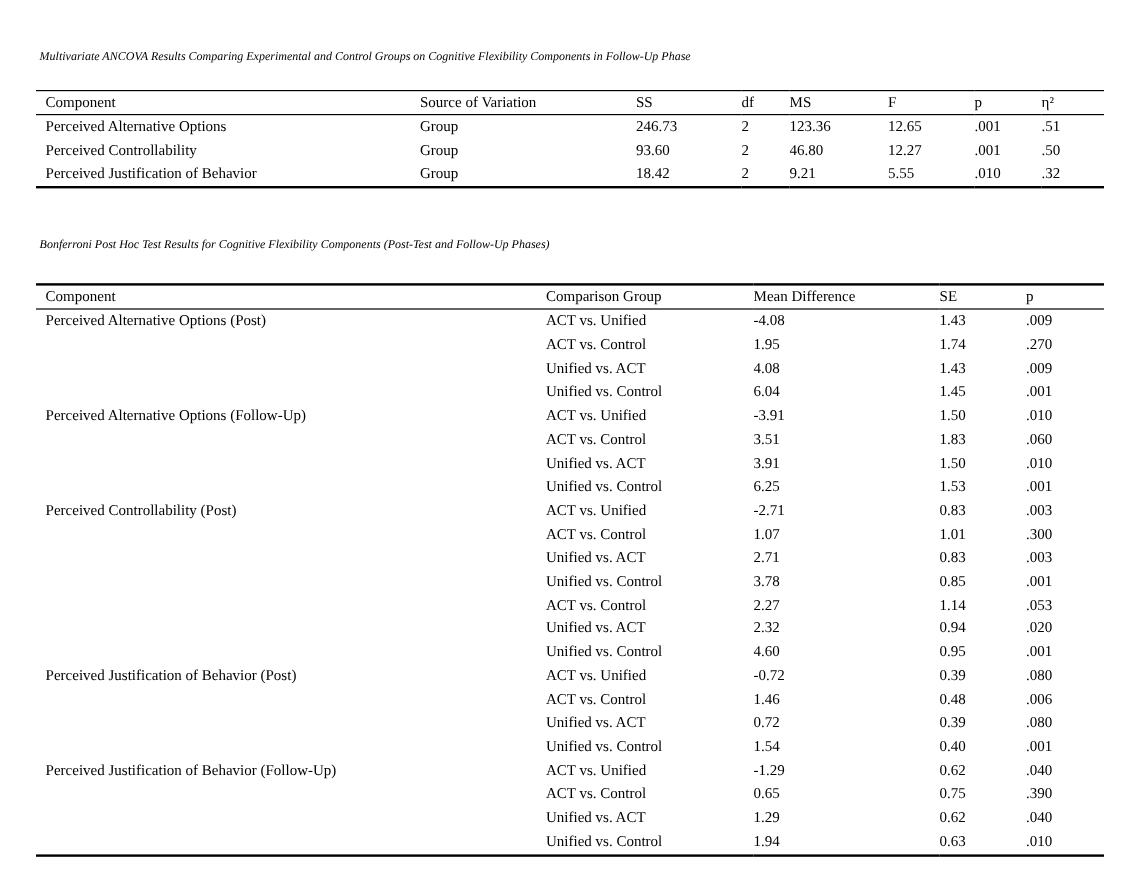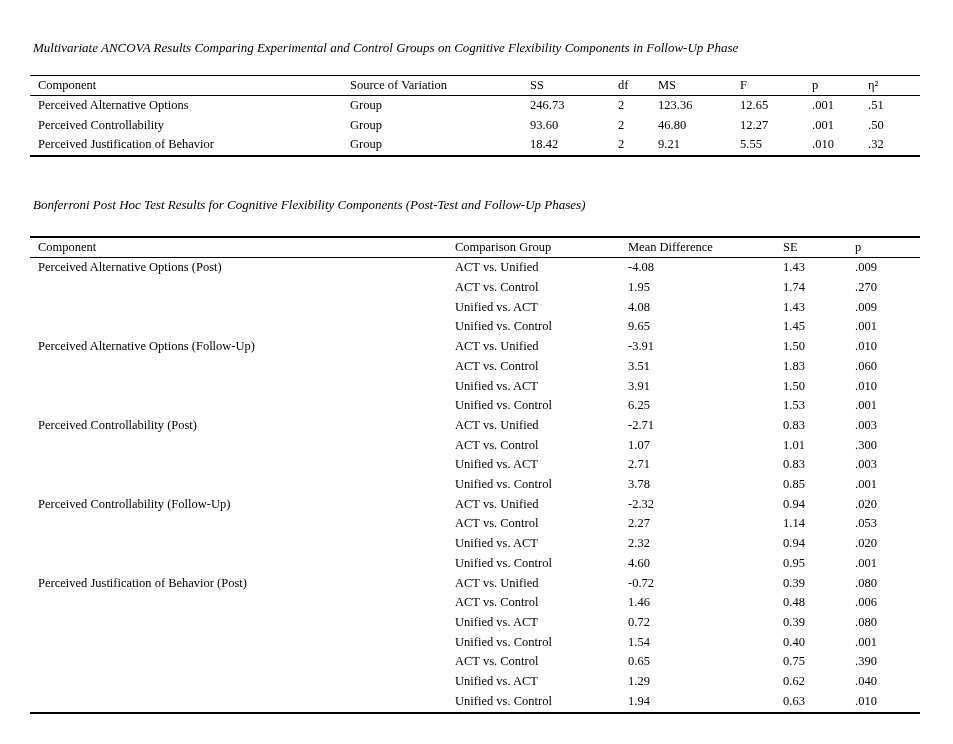--- a/index.html
+++ b/index.html
@@ -11,21 +11,21 @@
   }
   .page {
     position: relative;
     width: 953px;
     height: 744px;
     background: #ffffff;
     overflow: hidden;
   }
   .table-title {
     font-style: italic;
-    font-size: 13px;
+    font-size: 10px;
     line-height: 16px;
     margin: 0;
     padding-left: 33px;
     white-space: nowrap;
   }
   .title-1 { padding-top: 40px; }
   .title-2 { padding-top: 40px; }
   table {
     border-collapse: collapse;
     table-layout: fixed;
@@ -157,21 +157,21 @@
         <tr>
           <td></td>
           <td>Unified vs. ACT</td>
           <td>4.08</td>
           <td>1.43</td>
           <td>.009</td>
         </tr>
         <tr>
           <td></td>
           <td>Unified vs. Control</td>
-          <td>9.65</td>
+          <td>6.04</td>
           <td>1.45</td>
           <td>.001</td>
         </tr>
         <tr>
           <td>Perceived Alternative Options (Follow-Up)</td>
           <td>ACT vs. Unified</td>
           <td>-3.91</td>
           <td>1.50</td>
           <td>.010</td>
         </tr>
@@ -218,27 +218,20 @@
           <td>.003</td>
         </tr>
         <tr>
           <td></td>
           <td>Unified vs. Control</td>
           <td>3.78</td>
           <td>0.85</td>
           <td>.001</td>
         </tr>
         <tr>
-          <td>Perceived Controllability (Follow-Up)</td>
-          <td>ACT vs. Unified</td>
-          <td>-2.32</td>
-          <td>0.94</td>
-          <td>.020</td>
-        </tr>
-        <tr>
           <td></td>
           <td>ACT vs. Control</td>
           <td>2.27</td>
           <td>1.14</td>
           <td>.053</td>
         </tr>
         <tr>
           <td></td>
           <td>Unified vs. ACT</td>
           <td>2.32</td>
@@ -274,20 +267,27 @@
           <td>.080</td>
         </tr>
         <tr>
           <td></td>
           <td>Unified vs. Control</td>
           <td>1.54</td>
           <td>0.40</td>
           <td>.001</td>
         </tr>
         <tr>
+          <td>Perceived Justification of Behavior (Follow-Up)</td>
+          <td>ACT vs. Unified</td>
+          <td>-1.29</td>
+          <td>0.62</td>
+          <td>.040</td>
+        </tr>
+        <tr>
           <td></td>
           <td>ACT vs. Control</td>
           <td>0.65</td>
           <td>0.75</td>
           <td>.390</td>
         </tr>
         <tr>
           <td></td>
           <td>Unified vs. ACT</td>
           <td>1.29</td>

